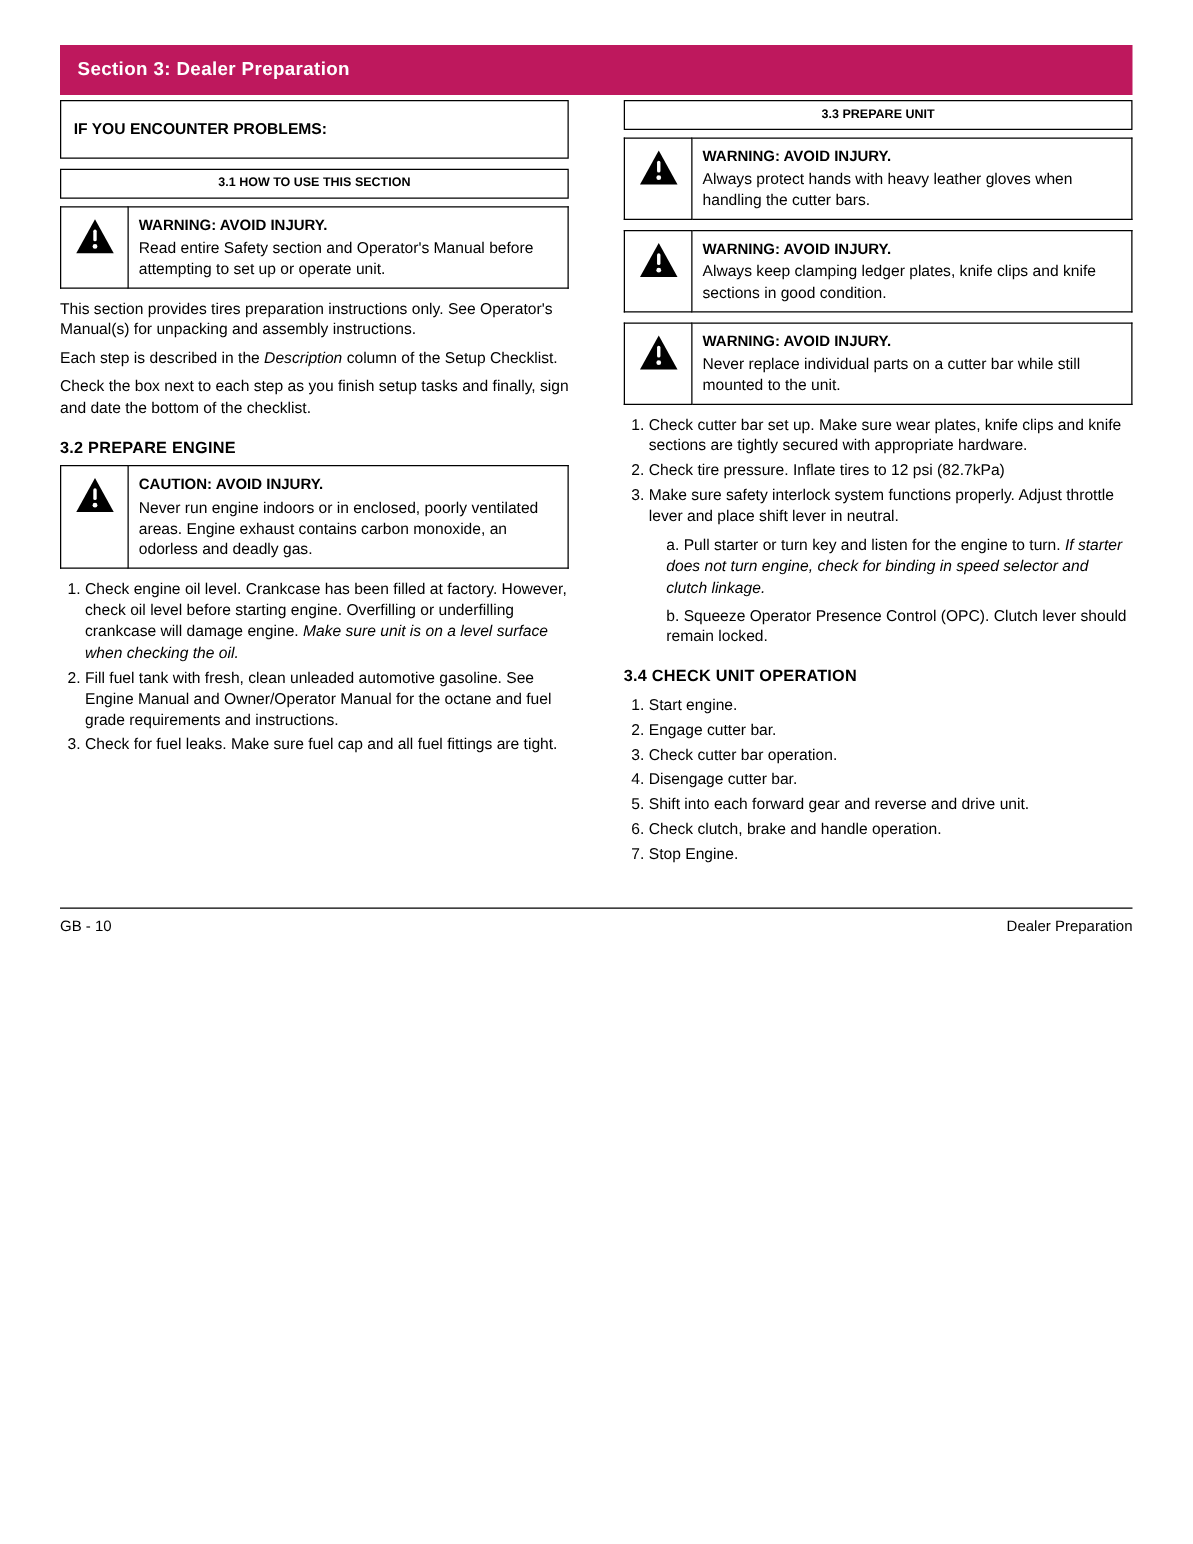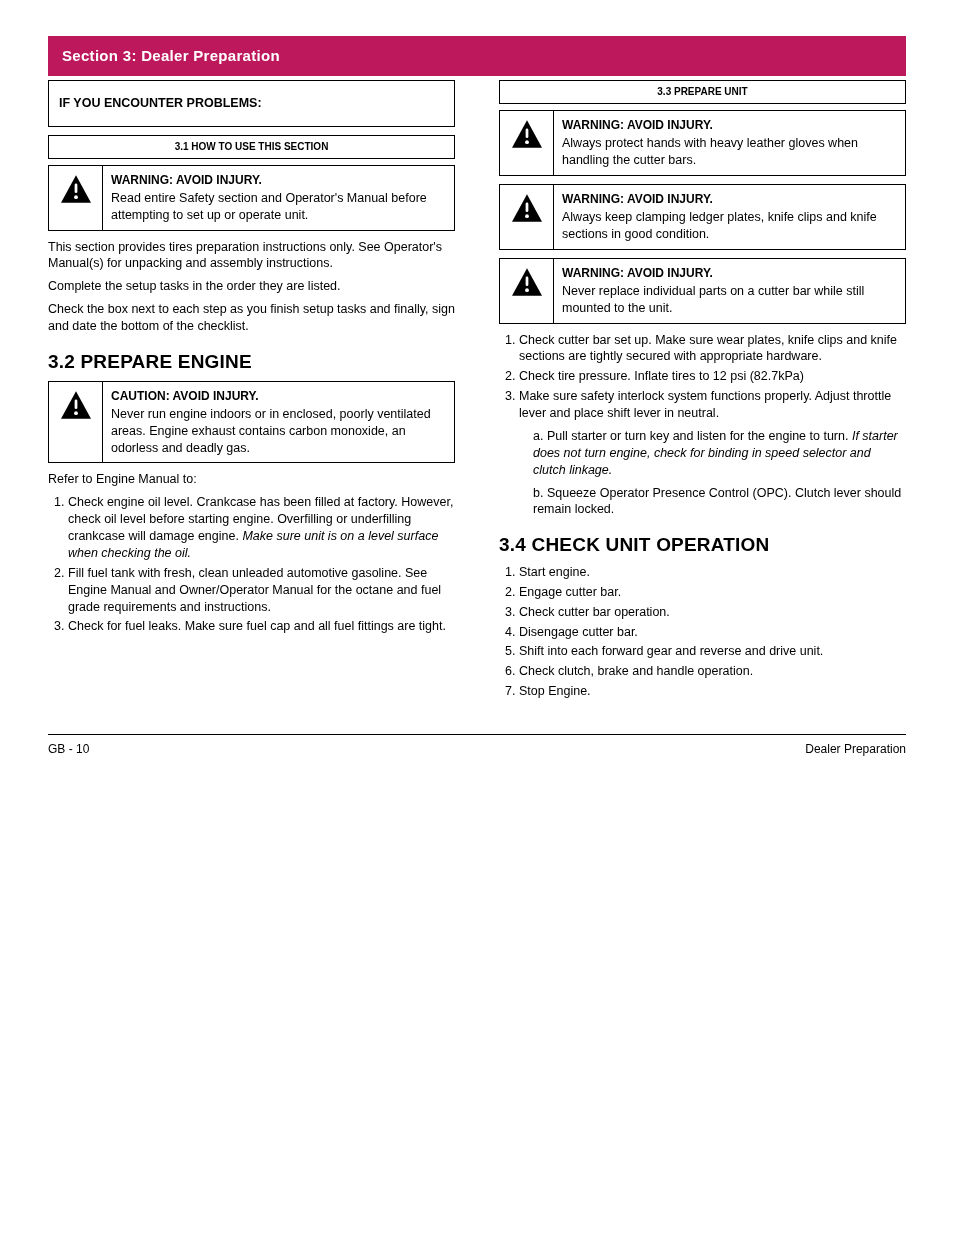--- a/index.html
+++ b/index.html
@@ -21,21 +21,21 @@
       letter-spacing: 0.3px;
     }
     .columns {
       display: flex;
       gap: 44px;
       margin-top: 4px;
     }
     .col { flex: 1; min-width: 0; }
     .section-heading {
       font-weight: bold;
-      font-size: 19px;
+      font-size: 13px;
       margin: 14px 0 6px 0;
       letter-spacing: 0.2px;
     }
     .box {
       border: 1.5px solid #000;
       padding: 8px 10px;
       margin-bottom: 8px;
     }
     .box-heading {
       font-weight: bold;
@@ -110,21 +110,23 @@
         </td>
         <td>
           <div class="warning-title">WARNING: AVOID INJURY.</div>
           <div>Read entire Safety section and Operator's Manual before attempting to set up or operate unit.</div>
         </td>
       </tr>
     </tbody>
       </table>
 
     <p>This section provides tires preparation instructions only. See Operator's Manual(s) for unpacking and assembly instructions.</p>
-    <p>Complete the setup tasks in the order they are listed.</p>
+    <p>
+      <span>Each step is described in the </span><em>Description</em><span> column of the Setup Checklist.</span>
+    </p>
     <p>Check the box next to each step as you finish setup tasks and finally, sign and date the bottom of the checklist.</p>
 
     <div class="section-heading">3.2 PREPARE ENGINE</div>
 
     <table class="warning-table">
       <tbody>
           <tr>
         <td class="icon-cell">
           <span class="alert-icon">
             <svg viewBox="0 0 24 22">
@@ -135,21 +137,20 @@
           </span>
         </td>
         <td>
           <div class="warning-title">CAUTION: AVOID INJURY.</div>
           <div>Never run engine indoors or in enclosed, poorly ventilated areas. Engine exhaust contains carbon monoxide, an odorless and deadly gas.</div>
         </td>
       </tr>
     </tbody>
       </table>
 
-    <p>Refer to Engine Manual to:</p>
 
     <ol>
       <li>
         <span>Check engine oil level. Crankcase has been filled at factory. However, check oil level before starting engine. Overfilling or underfilling crankcase will damage engine. </span><em>Make sure unit is on a level surface when checking the oil.</em>
       </li>
       <li>Fill fuel tank with fresh, clean unleaded automotive gasoline. See Engine Manual and Owner/Operator Manual for the octane and fuel grade requirements and instructions.</li>
       <li>Check for fuel leaks. Make sure fuel cap and all fuel fittings are tight.</li>
     </ol>
 
   </div>

